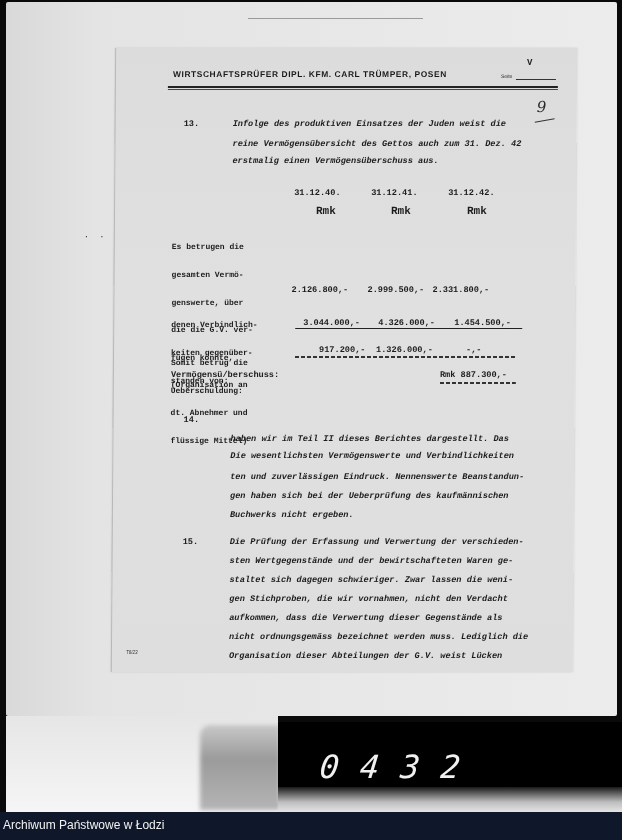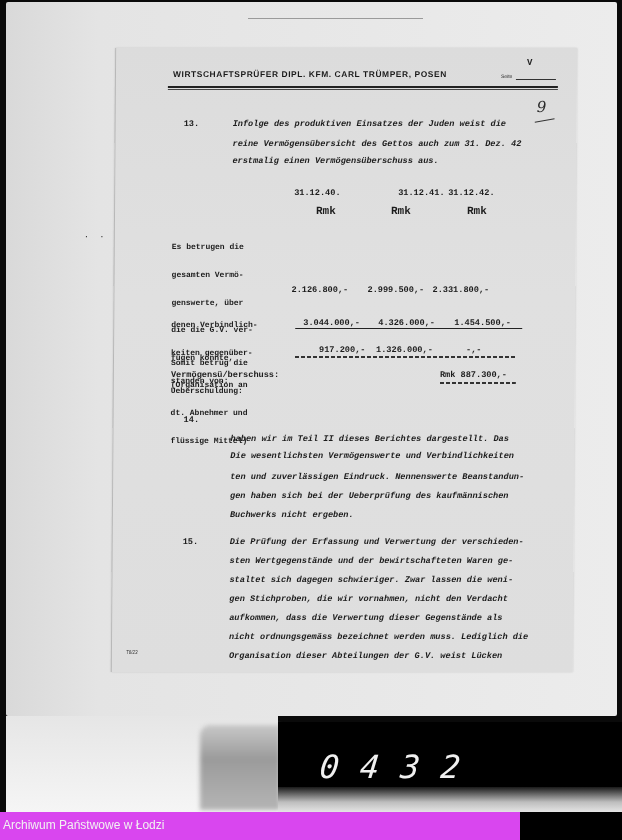--- a/index.html
+++ b/index.html
@@ -95,21 +95,21 @@
     .col-unit { position: absolute; width: 40px; text-align: left; font-size: 11px; }
     .row-label { position: absolute; left: 57px; line-height: 9.2px; font-size: 8px; }
     .val { position: absolute; }
     .underline-rule { position: absolute; height: 1px; background: #222; }
     .dash-rule {
       position: absolute; height: 2px;
       background: repeating-linear-gradient(90deg, #333 0 4px, transparent 4px 6px);
     }
 
     .archive-footer {
-      position: absolute; left: 0; top: 812px; width: 520px; height: 28px; background: #d946ef;
+      position: absolute; left: 0; top: 812px; width: 622px; height: 28px; background: #0f172a;
     }
     .archive-name {
       position: absolute; left: 3px; top: 6px;
       font-family: "Liberation Sans", sans-serif; font-size: 12px; color: #f2f2f2;
     }
     .stamp-code {
       position: absolute; left: 126px; top: 650px;
       font-family: "Liberation Sans", sans-serif; font-size: 4.5px; font-style: italic; color: #333;
     }
   </style>
@@ -136,21 +136,21 @@
     <div class="header-rule-2"></div>
     <div class="page-number-handwritten">9</div>
     <div class="page-number-stroke"></div>
 
     <div class="tw para-num" style="left:68px; top:71px;">13.</div>
     <div class="tw para-line" style="top:71px;">Infolge des produktiven Einsatzes der Juden weist die</div>
     <div class="tw para-line" style="top:91px;">reine Vermögensübersicht des Gettos auch zum 31. Dez. 42</div>
     <div class="tw para-line" style="top:108px;">erstmalig einen Vermögensüberschuss aus.</div>
 
     <div class="tw col-date" style="left:179px; top:140px;">31.12.40.</div>
-    <div class="tw col-date" style="left:256px; top:140px;margin-left:27px;">31.12.41.</div>
+    <div class="tw col-date" style="left:256px; top:140px;">31.12.41.</div>
     <div class="tw col-date" style="left:333px; top:140px;">31.12.42.</div>
     <div class="tw col-unit" style="left:201px; top:157px;">Rmk</div>
     <div class="tw col-unit" style="left:276px; top:157px;">Rmk</div>
     <div class="tw col-unit" style="left:352px; top:157px;">Rmk</div>
 
     <div class="tw row-label" style="top:176px;">
       <div>Es betrugen die</div>
       <div>gesamten Vermö-</div>
       <div>genswerte, über</div>
       <div>die die G.V. ver-</div>

